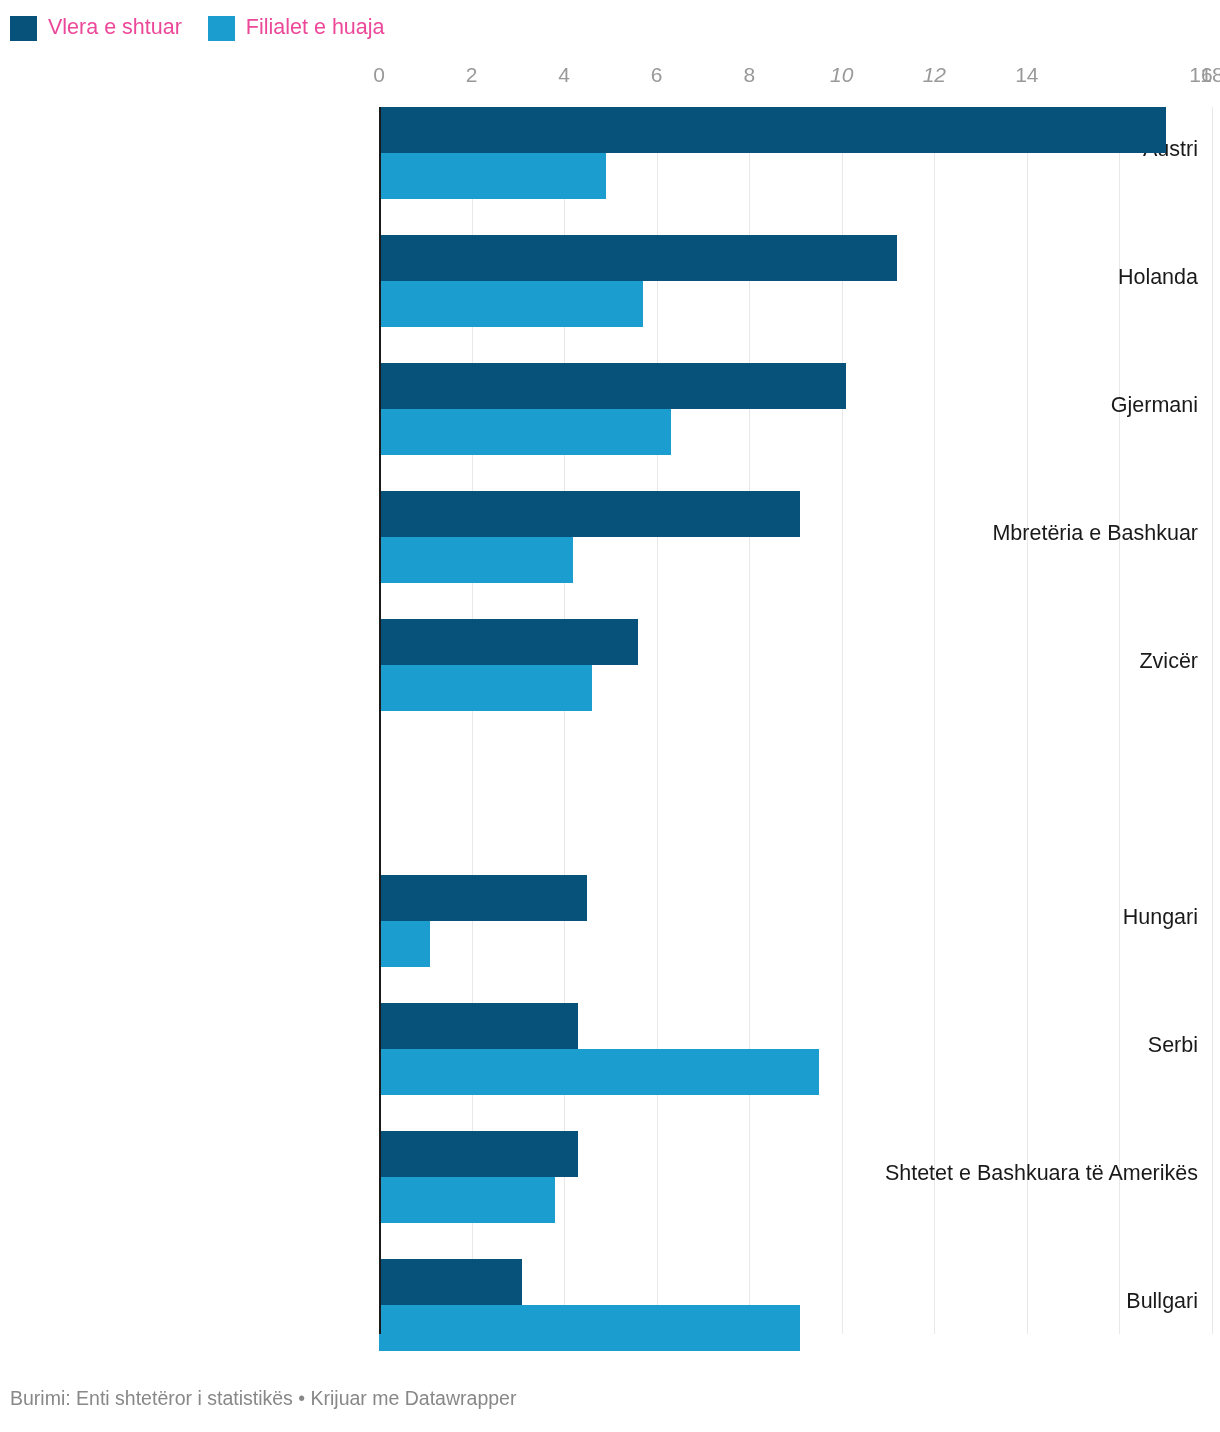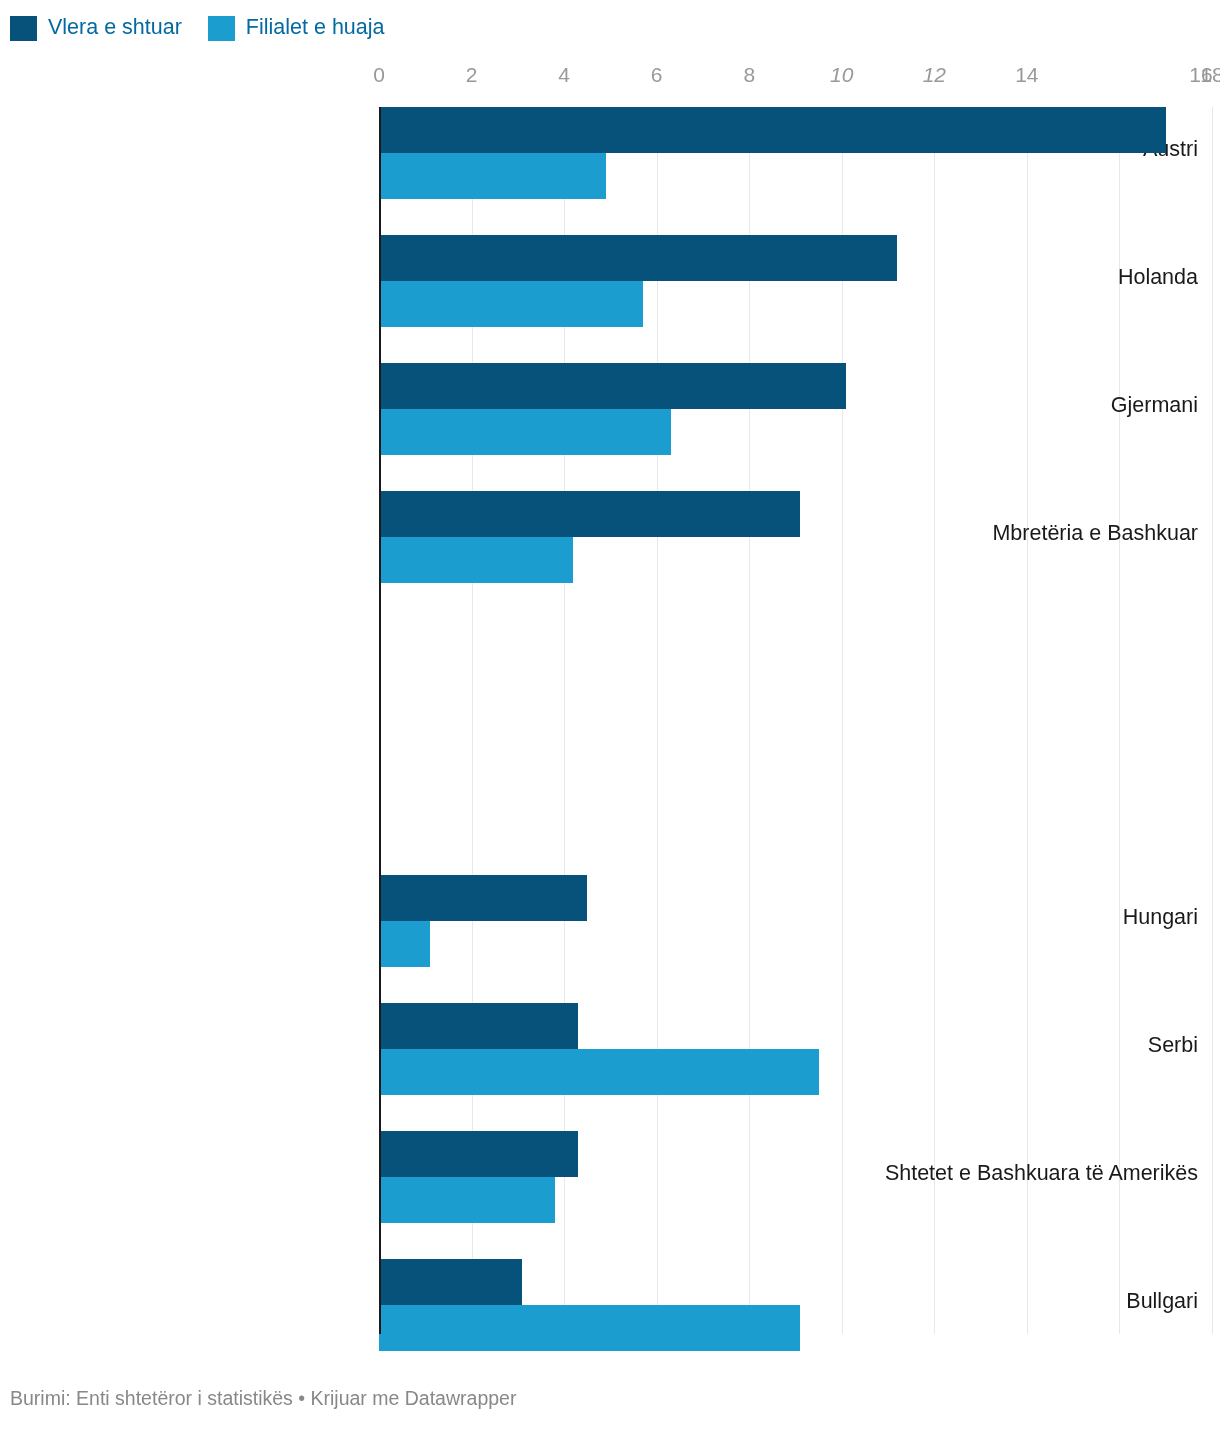--- a/index.html
+++ b/index.html
@@ -29,21 +29,21 @@
     align-items: center;
     gap: 11px;
   }
   .legend-swatch {
     width: 27px; height: 25px;
     display: block;
     flex: 0 0 auto;
   }
   .legend-label {
     font-size: 21.5px;
-    color: #0369a1;
+    color: #ec4899;
     line-height: 1;
     white-space: nowrap;
   }
 
   
   #chart {
     position: absolute;
     left: 0; top: 0;
     width: 1220px; height: 1432px;
   }
@@ -180,20 +180,25 @@
       <div class="row" style="top: 256px;">
         <div class="row-label">Gjermani</div>
         <div class="bar primary" title="Vlera e shtuar: 10.1" style="width: 467.406px; background: rgb(7, 82, 122);"></div>
         <div class="bar secondary" title="Filialet e huaja: 6.3" style="width: 291.55px; background: rgb(27, 157, 208);"></div>
       </div>
       <div class="row" style="top: 384px;">
         <div class="row-label">Mbretëria e Bashkuar</div>
         <div class="bar primary" title="Vlera e shtuar: 9.1" style="width: 421.128px; background: rgb(7, 82, 122);"></div>
         <div class="bar secondary" title="Filialet e huaja: 4.2" style="width: 194.367px; background: rgb(27, 157, 208);"></div>
       </div>
+      <div class="row" style="top: 512px;">
+        <div class="row-label">Zvicër</div>
+        <div class="bar primary" title="Vlera e shtuar: 5.6" style="width: 259.156px; background: rgb(7, 82, 122);"></div>
+        <div class="bar secondary" title="Filialet e huaja: 4.6" style="width: 212.878px; background: rgb(27, 157, 208);"></div>
+      </div>
       <div class="row" style="top: 768px;">
         <div class="row-label">Hungari</div>
         <div class="bar primary" title="Vlera e shtuar: 4.5" style="width: 208.25px; background: rgb(7, 82, 122);"></div>
         <div class="bar secondary" title="Filialet e huaja: 1.1" style="width: 50.9056px; background: rgb(27, 157, 208);"></div>
       </div>
       <div class="row" style="top: 896px;">
         <div class="row-label">Serbi</div>
         <div class="bar primary" title="Vlera e shtuar: 4.3" style="width: 198.994px; background: rgb(7, 82, 122);"></div>
         <div class="bar secondary" title="Filialet e huaja: 9.5" style="width: 439.639px; background: rgb(27, 157, 208);"></div>
       </div>

